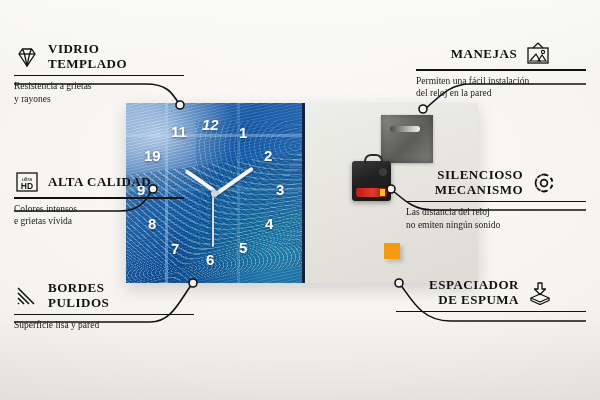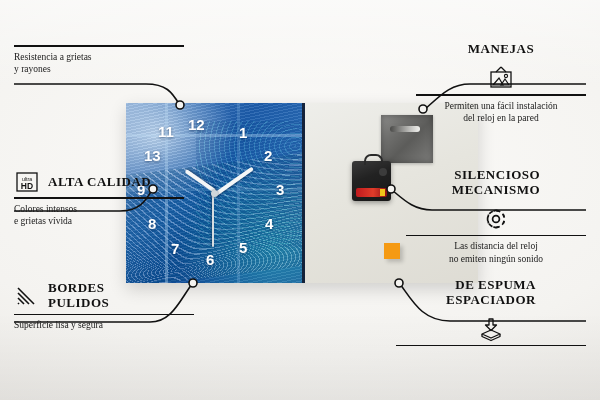--- a/index.html
+++ b/index.html
@@ -73,57 +73,57 @@
   .mech .batt{position:absolute;left:4px;bottom:4px;width:31px;height:9px;border-radius:2px;
      background:linear-gradient(90deg,#c0191d 0%,#e03c2a 55%,#8e1114 100%);}
   .mech .batt:after{content:"";position:absolute;right:2px;top:1px;width:5px;height:7px;background:#f0c419;}
   .mech .dial{position:absolute;right:4px;top:7px;width:8px;height:8px;border-radius:50%;background:#3c3c3c;}
   .foam{position:absolute;left:79px;top:140px;width:16px;height:16px;background:#f59a13;
      box-shadow:3px 3px 4px rgba(0,0,0,.18);}
 
   
   .callout{position:absolute;width:190px;}
   .callout .head{display:flex;align-items:center;gap:8px;}
-  .callout.right .head{flex-direction:column;justify-content:center;}
+  .callout.right .head{flex-direction:row;justify-content:center;}
   .ttl{font-weight:700;font-size:13px;letter-spacing:.5px;color:#111;line-height:1.15;text-transform:uppercase;}
   .callout.left .ttl{text-align:left;}
   .callout.right .ttl{text-align:right;}
   .rule{height:1.6px;background:#111;margin:3px 0 4px;}
   .sub{font-size:9.5px;color:#1a1a1a;line-height:1.35;}
-  .callout.right .sub{text-align:center;}
+  .callout.right .sub{text-align:left;}
   .ico{width:26px;height:24px;flex:0 0 26px;display:block;}
 
   svg.links{position:absolute;left:0;top:0;width:600px;height:400px;overflow:visible;}
 </style>
 </head>
 <body>
 
 <div id="stage">
 
   <div class="photo">
 
     <div class="panel-front">
       <div class="wv"></div>
       <div class="wv2"></div>
       <div class="wv3"></div>
       <div class="grid"></div>
       <div class="gloss"></div>
       <div id="numerals">
-          <span class="num" style="left: 62px; top: 14px;">12</span>
+          <span class="num" style="left: 76px; top: 14px; font-style: italic;">12</span>
           <span class="num" style="left: 113px; top: 22px;">1</span>
           <span class="num" style="left: 138px; top: 45px;">2</span>
           <span class="num" style="left: 150px; top: 79px;">3</span>
           <span class="num" style="left: 139px; top: 113px;">4</span>
           <span class="num" style="left: 113px; top: 137px;">5</span>
           <span class="num" style="left: 80px; top: 149px;">6</span>
           <span class="num" style="left: 45px; top: 138px;">7</span>
           <span class="num" style="left: 22px; top: 113px;">8</span>
           <span class="num" style="left: 11px; top: 79px;">9</span>
-          <span class="num" style="left: 18px; top: 45px;">13</span>
-          <span class="num" style="left: 32px; top: 21px;">11</span>
+          <span class="num" style="left: 18px; top: 45px;">19</span>
+          <span class="num" style="left: 45px; top: 21px;">11</span>
         </div>
       <div class="hand h"></div>
       <div class="hand m"></div>
       <div class="hand s"></div>
       <div class="hub"></div>
     </div>
 
     <div class="panel-back">
       <div class="plate">
         <div class="slot"></div>
@@ -150,20 +150,33 @@
       <circle cx="180" cy="105" r="4"></circle>
       <circle cx="153" cy="189" r="4"></circle>
       <circle cx="193" cy="283" r="4"></circle>
       <circle cx="423" cy="109" r="4"></circle>
       <circle cx="391" cy="189" r="4"></circle>
       <circle cx="399" cy="283" r="4"></circle>
     </g>
   </svg>
 
   <div class="callout left" style="left:14px;top:42px;width:170px">
+    <div class="head">
+      <svg class="ico" viewBox="0 0 26 24">
+        <g fill="none" stroke="#111" stroke-width="1.3">
+          <path d="M5 9 L13 21 L21 9 L17.5 4 L8.5 4 Z"></path>
+          <path d="M5 9 H21"></path>
+            <path d="M8.5 4 L10.5 9 L13 21 L15.5 9 L17.5 4"></path>
+        </g>
+      </svg>
+      <div class="ttl">
+        <div>VIDRIO</div>
+        <div>TEMPLADO</div>
+      </div>
+    </div>
     <div class="rule"></div>
     <div class="sub" style="white-space:pre-line">Resistencia a grietas
 y rayones</div>
   </div>
 
   <div class="callout left" style="left:14px;top:170px;width:170px">
     <div class="head">
       <svg class="ico" viewBox="0 0 26 24">
         <rect x="3" y="3" width="20" height="18" fill="none" stroke="#111" stroke-width="1.3"></rect>
         <text x="13" y="11" font-family="Liberation Sans, sans-serif" font-size="5.2" text-anchor="middle" fill="#111">ultra</text>
@@ -187,21 +200,21 @@
           <path d="M4 14 L10 20"></path>
             <path d="M4 19 L5 20"></path>
         </g>
       </svg>
       <div class="ttl">
         <div>BORDES</div>
         <div>PULIDOS</div>
       </div>
     </div>
     <div class="rule"></div>
-    <div class="sub" style="white-space:pre-line">Superficie lisa y segura</div>
+    <div class="sub" style="white-space:pre-line">Superficie lisa y pared</div>
   </div>
 
   <div class="callout right" style="left:416px;top:42px;width:170px">
     <div class="head">
       <div class="ttl">
         <div>MANEJAS</div>
       </div>
       <svg class="ico" viewBox="0 0 26 24">
         <path d="M13 1 L8 6" fill="none" stroke="#111" stroke-width="1.2"></path>
         <path d="M13 1 L18 6" fill="none" stroke="#111" stroke-width="1.2"></path>
@@ -235,22 +248,22 @@
       </svg>
     </div>
     <div class="rule"></div>
     <div class="sub" style="white-space:pre-line">Las distancia del reloj
 no emiten ningún sonido</div>
   </div>
 
   <div class="callout right" style="left:396px;top:278px;width:190px">
     <div class="head">
       <div class="ttl">
+        <div>ESPACIADOR</div>
         <div>DE ESPUMA</div>
-        <div>ESPACIADOR</div>
       </div>
       <svg class="ico" viewBox="0 0 26 24">
         <g fill="none" stroke="#111" stroke-width="1.3" stroke-linejoin="round">
           <path d="M11 2 H15 V8 H18.5 L13 13.5 L7.5 8 H11 Z"></path>
           <path d="M13 13 L22 17 L13 21 L4 17 Z"></path>
           <path d="M4 17 V19.5 L13 23.5 L22 19.5 V17"></path>
         </g>
       </svg>
     </div>
     <div class="rule"></div>

